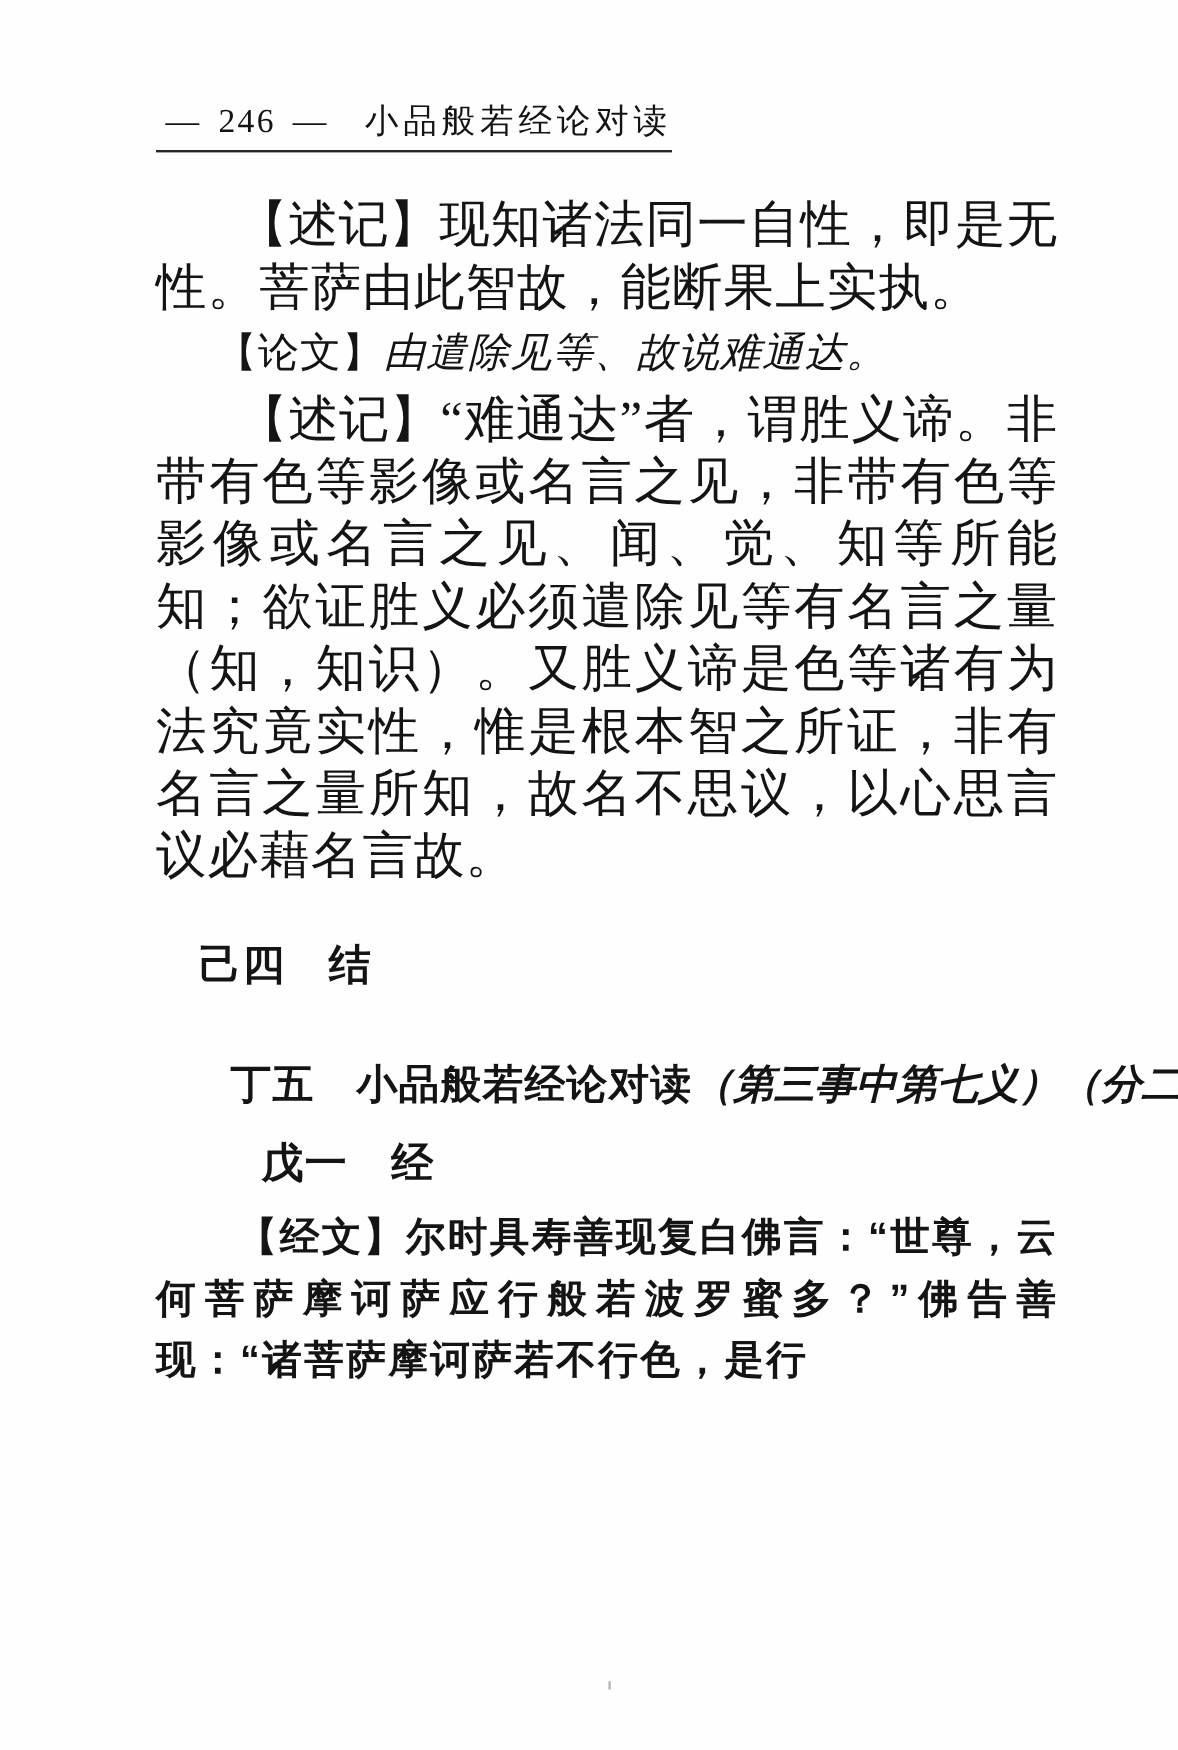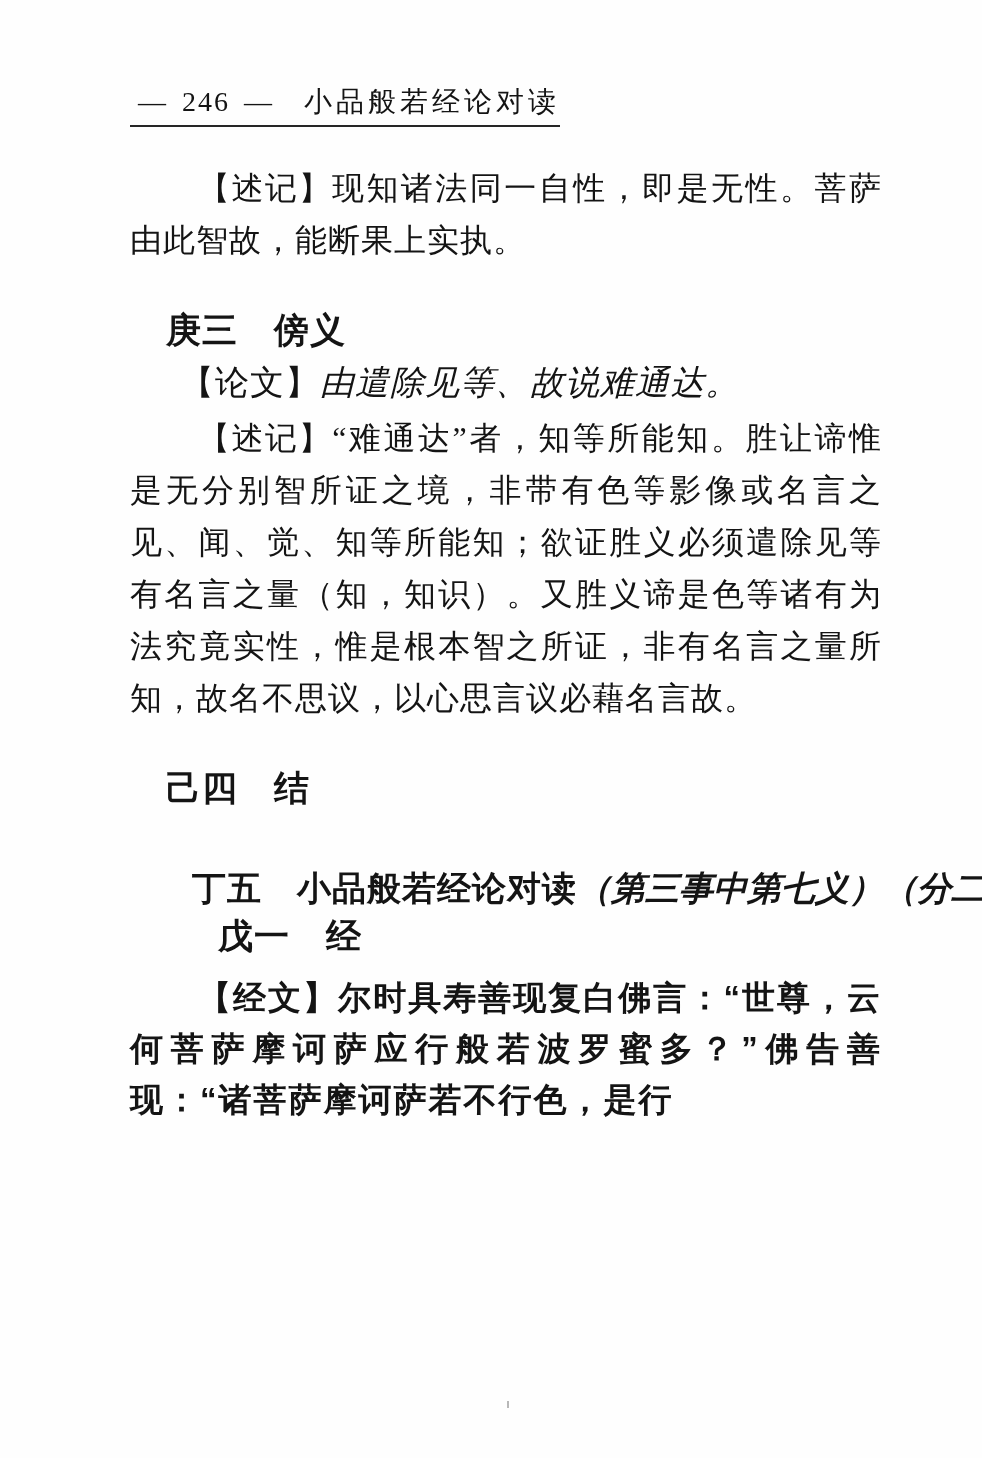--- a/index.html
+++ b/index.html
@@ -39,42 +39,42 @@
 
   
   .content {
     position: absolute;
     top: 128px;
     left: 130px;
     width: 752px;
   }
   .para {
     margin: 0;
-    font-size: 32px;
+    font-size: 42px;
     line-height: 52px;
     text-align: justify;
     text-indent: 68px;          
     letter-spacing: 1px;
   }
   .para .bracket-label { letter-spacing: 0; }
 
   .p1 { margin-top: 34px; }
 
   .heading {
     margin: 0;
     font-size: 35px;
     line-height: 46px;
     font-weight: bold;
     letter-spacing: 1px;
     white-space: nowrap;
   }
   .h1 { margin-top: 42px; padding-left: 36px; }
   .h2 { margin-top: 44px; padding-left: 36px; font-family: Liberation Mono, monospace; }
   .h3 { margin-top: 52px; padding-left: 62px; font-size: 34px; }
-  .h4 { margin-top: 2px; padding-left: 88px; }
+  .h4 { margin-top: 19px; padding-left: 88px; }
   .h3 .heading-note { font-style: italic; letter-spacing: 0; }
 
   .verse {
     margin: 4px 0 0 0;
   }
   .verse p {
     margin: 0;
     font-size: 34px;
     line-height: 50px;
     letter-spacing: 1px;
@@ -115,27 +115,26 @@
 <div class="page">
 
   <div class="running-header">
     <span class="dash">—</span><span class="pageno">246</span><span class="dash">—</span><span class="title">小品般若经论对读</span>
   </div>
 
   <div class="content">
 
     <p class="para p1"><span class="bracket-label">【述记】</span><span>现知诸法同一自性，即是无性。菩萨由此智故，能断果上实执。</span></p>
 
-    <p class="heading h1">庚三　傍义</p>
 
     <div class="verse">
       <p class="v-line1"><span class="bracket-label">【论文】</span><span class="kaiti">由遣除见等、故说难通达。</span></p>
     </div>
 
-    <p class="para p2"><span class="bracket-label">【述记】</span><span>“难通达”者，知等所能知。胜让谛惟是无分别智所证之境，非带有色等影像或名言之见、闻、觉、知等所能知；欲证胜义必须遣除见等有名言之量（知，知识）。又胜义谛是色等诸有为法究竟实性，惟是根本智之所证，非有名言之量所知，故名不思议，以心思言议必藉名言故。</span></p>
+    <p class="para p2"><span class="bracket-label">【述记】</span><span>“难通达”者，谓胜义谛。非带有色等影像或名言之见，非带有色等影像或名言之见、闻、觉、知等所能知；欲证胜义必须遣除见等有名言之量（知，知识）。又胜义谛是色等诸有为法究竟实性，惟是根本智之所证，非有名言之量所知，故名不思议，以心思言议必藉名言故。</span></p>
 
     <p class="heading h2">己四　结</p>
 
 
 
     <p class="heading h3"><span>丁五　小品般若经论对读</span><span class="heading-note">（第三事中第七义）（分二）</span></p>
 
     <p class="heading h4">戊一　经</p>
 
     <p class="scripture"><span class="bracket-label">【经文】</span><span>尔时具寿善现复白佛言：“世尊，云何菩萨摩诃萨应行般若波罗蜜多？”佛告善现：“诸菩萨摩诃萨若不行色，是行</span></p>

